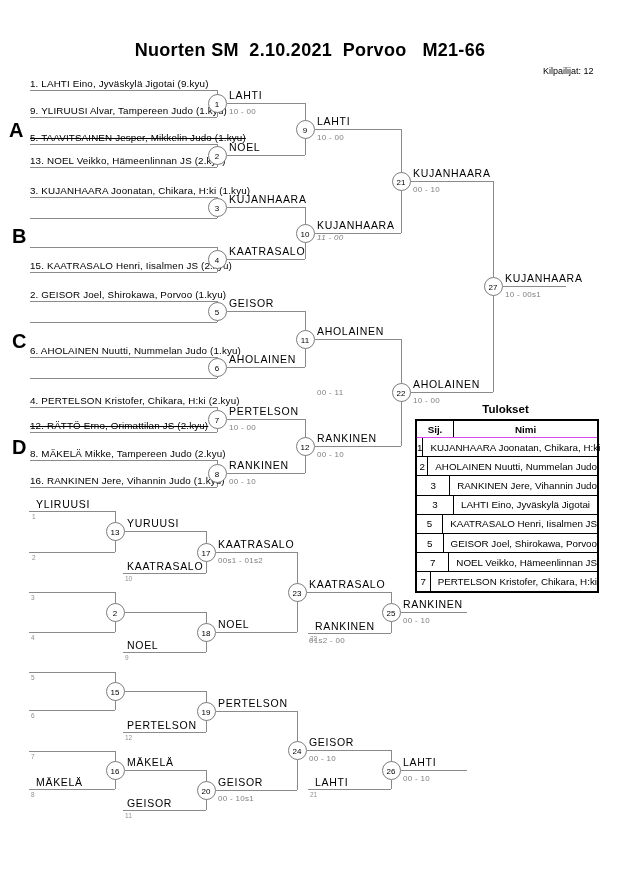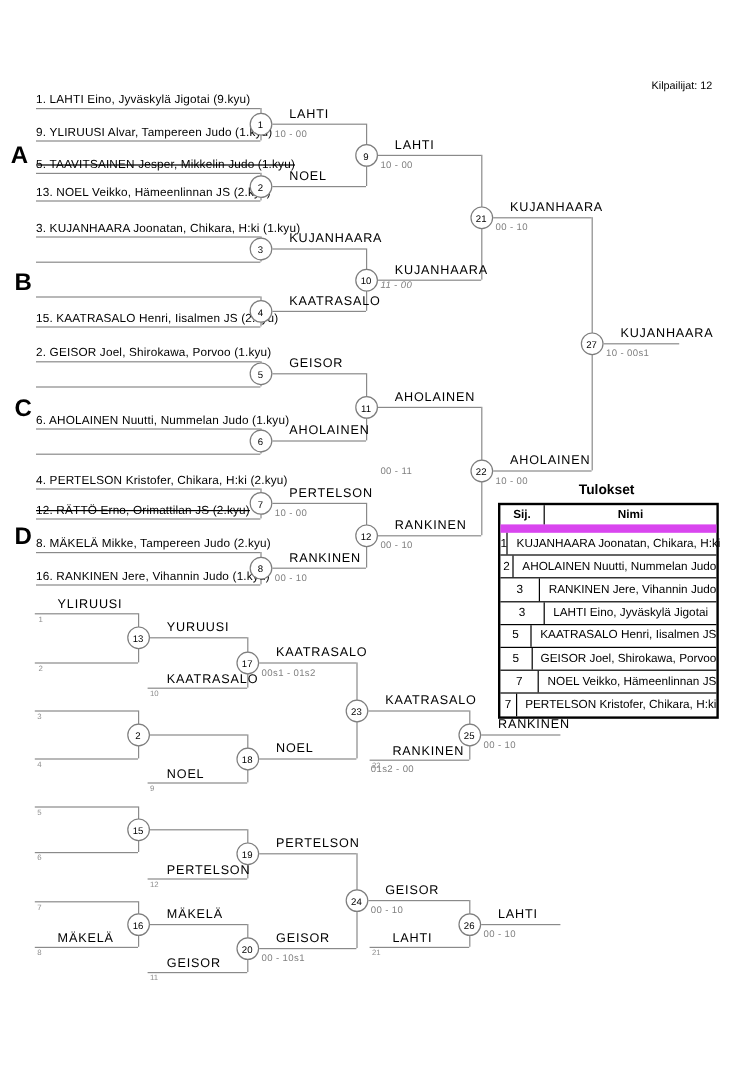--- a/index.html
+++ b/index.html
@@ -11,43 +11,44 @@
   .title{
     left:0;top:40px;width:620px;text-align:center;font-size:18px;font-weight:bold;
     white-space:pre;letter-spacing:0.3px;z-index:3;
   }
   .competitors{left:543px;top:66px;font-size:9px;z-index:3;}
   .hline{height:0;border-top:1.5px solid #8a8a8a;z-index:1;}
   .vline{width:0;border-left:1.5px solid #8a8a8a;z-index:1;}
   .ptext{font-size:9.8px;letter-spacing:0.15px;white-space:pre;z-index:3;}
   .strike{text-decoration:line-through;}
   .seclabel{font-size:20px;font-weight:bold;z-index:3;}
-  .wlabel{font-size:10.5px;letter-spacing:0.7px;white-space:pre;z-index:2;margin-left:12px;}
+  .wlabel{font-size:10.5px;letter-spacing:0.7px;white-space:pre;z-index:2;}
   .score{font-size:8px;color:#808080;letter-spacing:0.3px;white-space:pre;z-index:2;}
   .circle{
     width:19px;height:19px;border:1.5px solid #7d7d7d;border-radius:50%;background:#fff;
     font-size:8px;line-height:19px;text-align:center;z-index:4;box-sizing:border-box;
   }
   .ref{font-size:6.5px;color:#8f8f8f;z-index:2;}
   
   .rtitle{left:415px;top:403px;width:181px;text-align:center;font-size:11.5px;font-weight:bold;z-index:5;}
   .rtable{
     left:415px;top:419px;width:180px;border:2px solid #000;z-index:5;background:transparent;
   }
   .rrow{display:flex;height:18.2px;align-items:center;}
   .rrow + .rrow{border-top:1px solid #000;}
-  .rhead{height:16px;border-bottom:7px solid #d946ef;font-weight:bold;}
+  .rhead{height:16px;border-bottom:1px solid #d946ef;font-weight:bold;}
   .rcell-place{width:36px;border-right:1.5px solid #000;text-align:center;font-size:9.8px;align-self:stretch;display:flex;align-items:center;justify-content:center;}
   .rcell-name{flex:1;padding-left:7px;font-size:9.8px;white-space:pre;overflow:visible;}
   .rhead .rcell-name{text-align:center;padding-left:0;display:flex;justify-content:center;}
 </style>
 </head>
 <body>
 
 <div id="sheet">
+  <div class="abs title">Nuorten SM  2.10.2021  Porvoo   M21-66</div>
   <div class="abs competitors">Kilpailijat: 12</div>
 
   <div id="bracket">
       <div class="abs hline" style="left: 30px; top: 90px; width: 187px;"></div>
       <div class="abs ptext" style="left: 30px; top: 78px;">1. LAHTI Eino, Jyväskylä Jigotai (9.kyu)</div>
       <div class="abs hline" style="left: 30px; top: 117px; width: 187px;"></div>
       <div class="abs ptext" style="left: 30px; top: 105px;">9. YLIRUUSI Alvar, Tampereen Judo (1.kyu)</div>
       <div class="abs hline" style="left: 30px; top: 144px; width: 187px;"></div>
       <div class="abs ptext strike" style="left: 30px; top: 132px;">5. TAAVITSAINEN Jesper, Mikkelin Judo (1.kyu)</div>
       <div class="abs hline" style="left: 30px; top: 167px; width: 187px;"></div>

